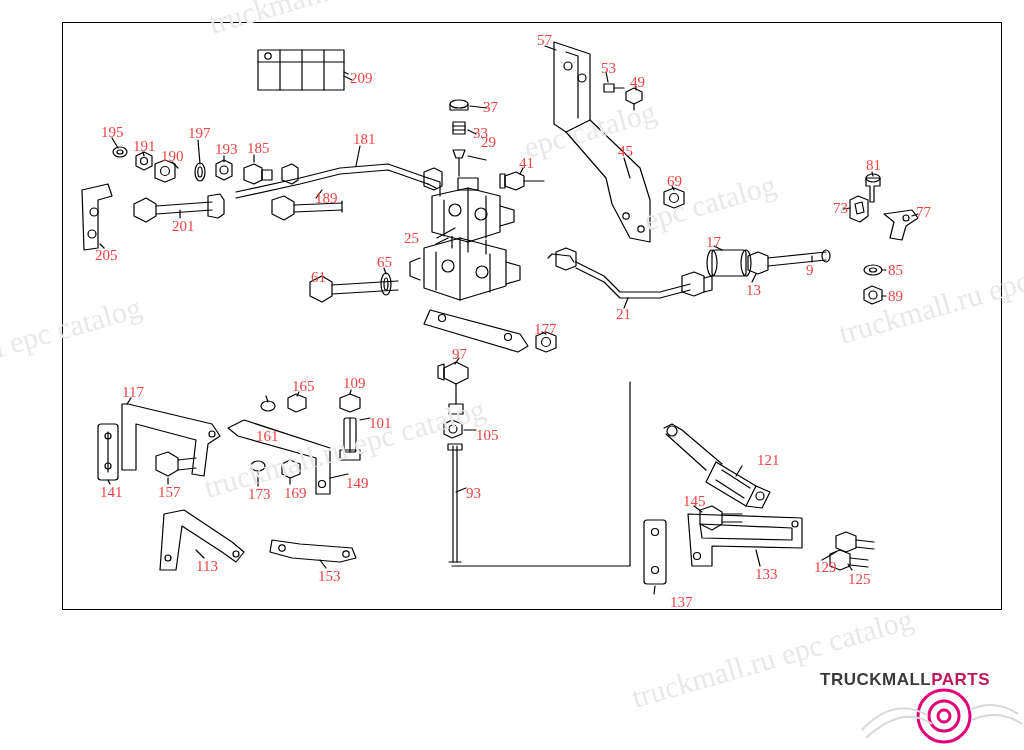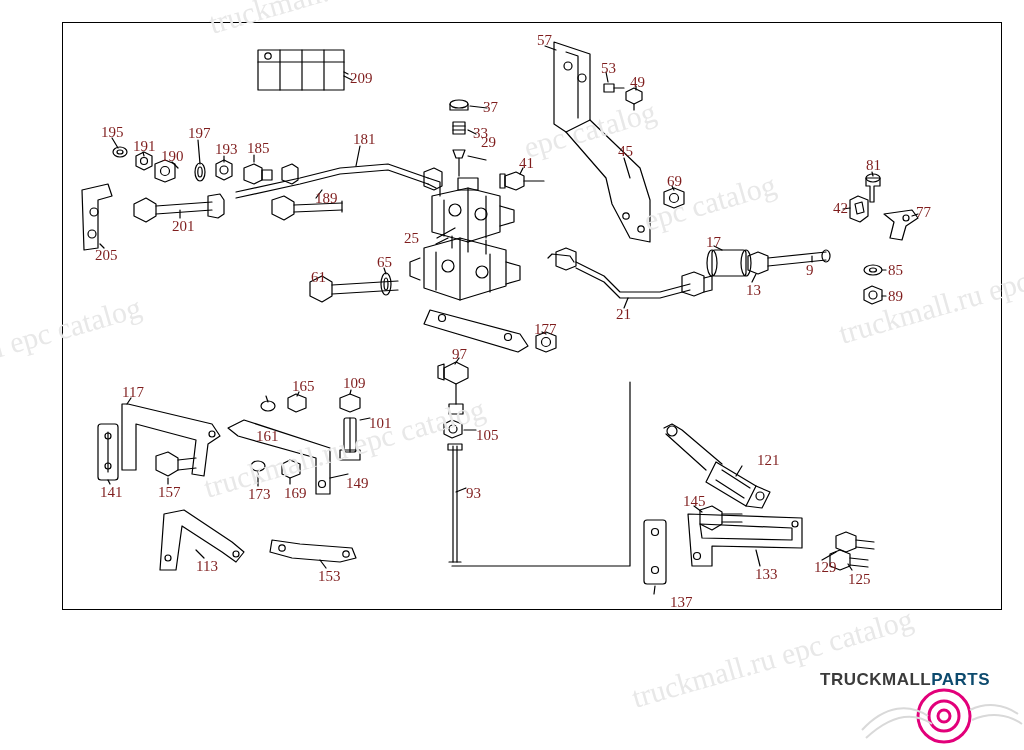--- a/index.html
+++ b/index.html
@@ -34,21 +34,21 @@
     position: absolute;
     left: 0; top: 0;
     width: 1024px;
     height: 750px;
     pointer-events: none;
   }
   .lbl {
     position: absolute;
     font-family: "Liberation Serif", serif;
     font-size: 15px;
-    color: #7f1d1d;
+    color: #ef4444;
     white-space: nowrap;
     letter-spacing: 0px;
   }
   .wm {
     position: absolute;
     color: #e8e8e8;
     font-family: "Liberation Serif", serif;
     font-size: 30px;
     white-space: nowrap;
     user-select: none;
@@ -64,21 +64,21 @@
   .logo .txt {
     position: absolute;
     left: 0;
     top: 6px;
     font-family: "Liberation Sans", sans-serif;
     font-weight: bold;
     font-size: 17px;
     letter-spacing: 0.5px;
     color: #3b3b3b;
   }
-  .logo .txt .red { color: #0c4a6e; }
+  .logo .txt .red { color: #be185d; }
 </style>
 </head>
 <body>
 
 <div id="stage">
 
   <div class="frame"></div>
 
   <svg class="art" viewBox="0 0 1024 750" xmlns="http://www.w3.org/2000/svg">
     <g fill="none" stroke="#000" stroke-width="1.2" stroke-linejoin="round" stroke-linecap="round">
@@ -355,21 +355,21 @@
   <div class="lbl" style="left:537px; top:32px;">57</div>
   <div class="lbl" style="left:601px; top:60px;">53</div>
   <div class="lbl" style="left:630px; top:74px;">49</div>
   <div class="lbl" style="left:483px; top:99px;">37</div>
   <div class="lbl" style="left:473px; top:125px;">33</div>
   <div class="lbl" style="left:481px; top:134px;">29</div>
   <div class="lbl" style="left:519px; top:155px;">41</div>
   <div class="lbl" style="left:618px; top:143px;">45</div>
   <div class="lbl" style="left:667px; top:173px;">69</div>
   <div class="lbl" style="left:866px; top:157px;">81</div>
-  <div class="lbl" style="left:833px; top:200px;">42</div>
+  <div class="lbl" style="left:833px; top:200px;">73</div>
   <div class="lbl" style="left:916px; top:204px;">77</div>
   <div class="lbl" style="left:706px; top:234px;">17</div>
   <div class="lbl" style="left:888px; top:262px;">85</div>
   <div class="lbl" style="left:888px; top:288px;">89</div>
   <div class="lbl" style="left:806px; top:262px;">9</div>
   <div class="lbl" style="left:746px; top:282px;">13</div>
   <div class="lbl" style="left:616px; top:306px;">21</div>
 
   <div class="lbl" style="left:101px; top:124px;">195</div>
   <div class="lbl" style="left:188px; top:125px;">197</div>

